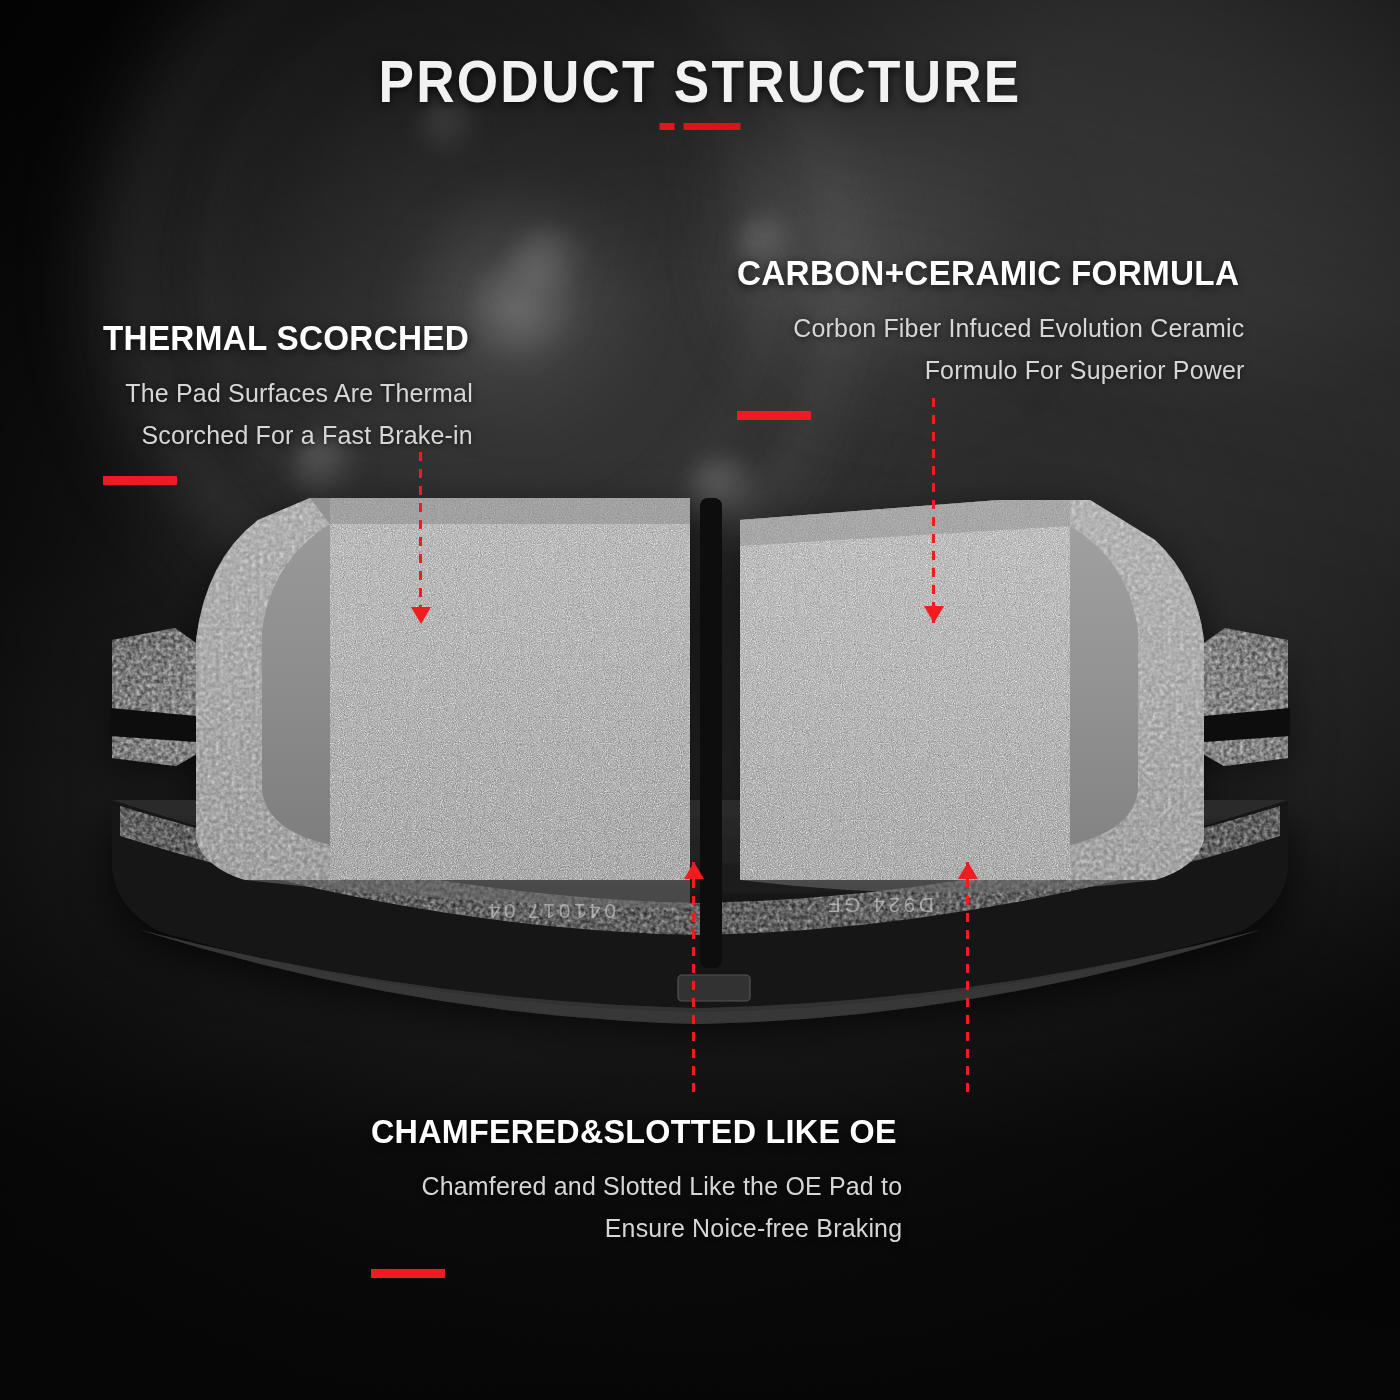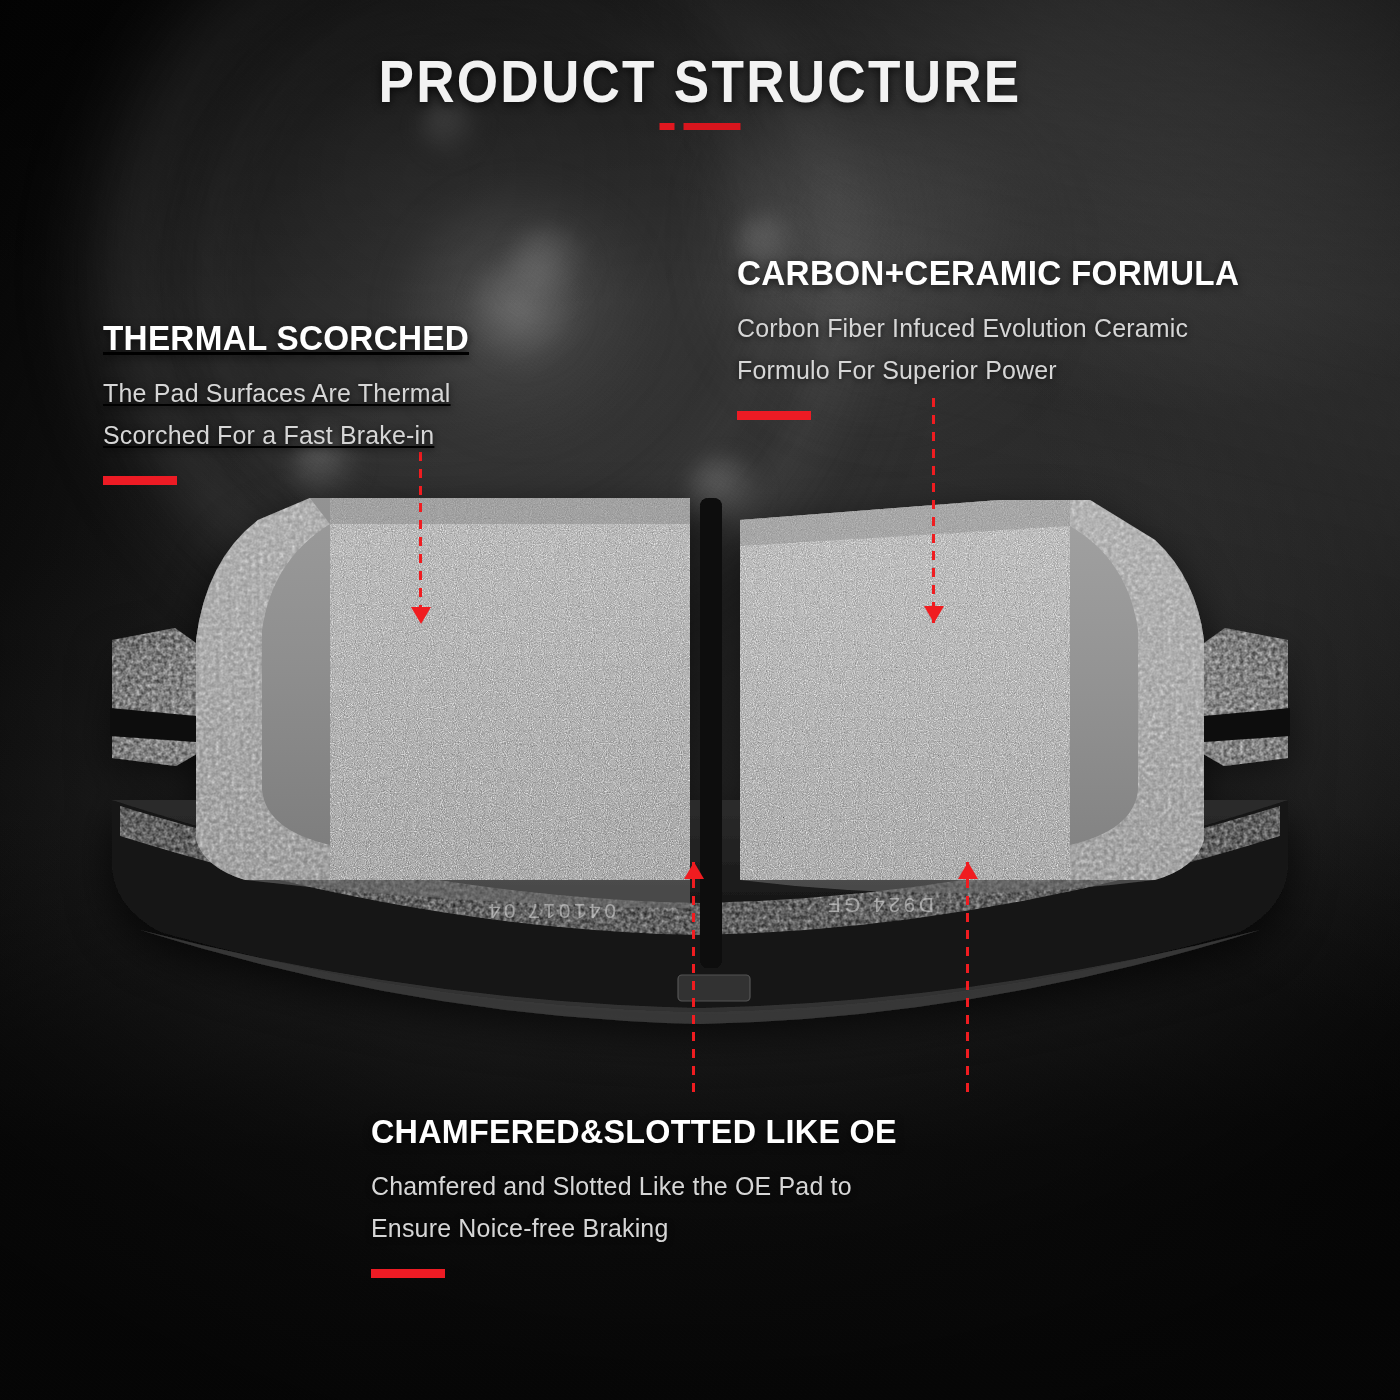--- a/index.html
+++ b/index.html
@@ -92,36 +92,36 @@
     white-space:nowrap;
   }
   .title-accent{
     position:absolute;left:50%;top:123px;transform:translateX(-50%);
     display:flex;align-items:center;gap:9px;
   }
   .title-accent .d-sm{width:15px;height:7px;background:#e1171f;}
   .title-accent .d-lg{width:57px;height:7px;background:#d8151d;}
 
   
-  .callout{position:absolute;}
+  .callout{position:absolute;text-align:right;}
   .callout h2{
     margin:0;font-size:35px;font-weight:700;letter-spacing:.3px;
     color:#fff;transform:scaleX(.95);transform-origin:left center;
     text-shadow:0 2px 9px rgba(0,0,0,.7);white-space:nowrap;
   }
   .callout p{
     margin:14px 0 0 0;font-size:26px;line-height:1.62;font-weight:300;
     color:#d6d6d6;letter-spacing:.2px;
     transform:scaleX(.96);transform-origin:left center;
     text-shadow:0 1px 7px rgba(0,0,0,.7);
   }
   .callout p span{display:block;}
   .bar{width:74px;height:9px;background:#ed1b24;margin-top:20px;}
 
-  #co-thermal{left:103px;top:318px;text-decoration:underline;}
+  #co-thermal{left:103px;top:318px;}
   #co-carbon {left:737px;top:253px;}
   #co-chamfer{left:371px;top:1097px;margin-top:15px;}
   #co-chamfer h2{font-size:34px;}
 
   
   .pads{position:absolute;left:0;top:0;width:1400px;height:1400px;pointer-events:none;}
 
   
   .leader{position:absolute;width:3px;background:transparent;}
   .leader .dash{

